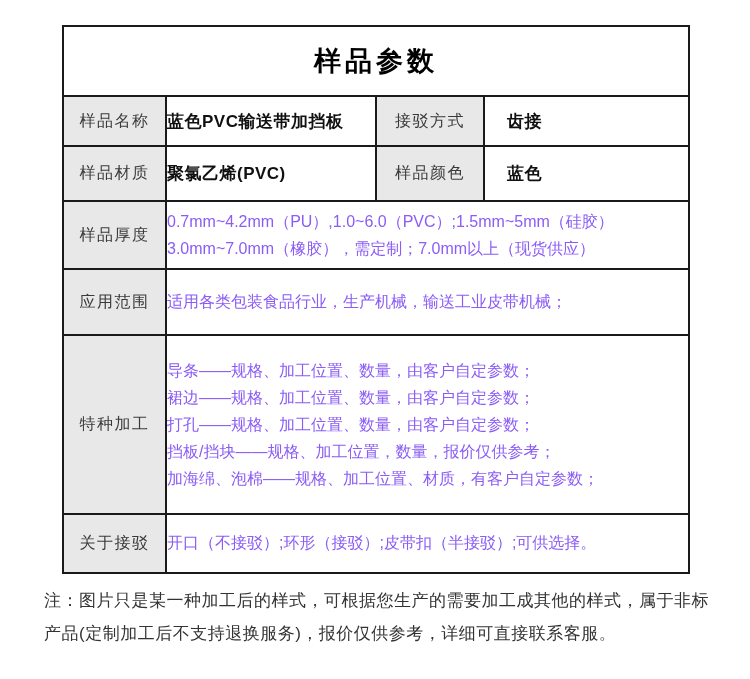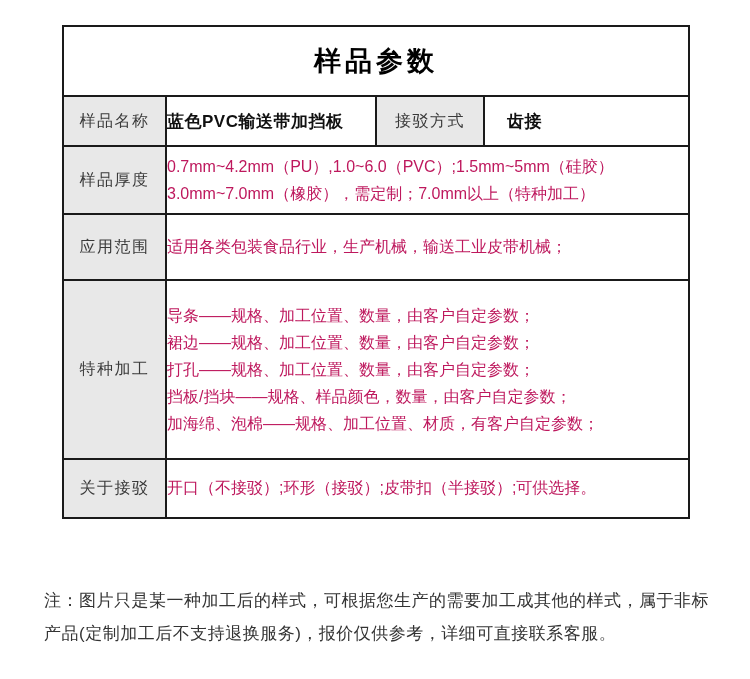--- a/index.html
+++ b/index.html
@@ -48,21 +48,21 @@
     background:var(--label-bg);
     text-align:center;
     font-size:16px;
     letter-spacing:1.5px;
     color:#3a3a3a;
   }
   td.value-cell{
     text-align:left;
     padding-left:16px;
     font-size:16px;
-    color:#be185d;
+    color:#8b5cf6;
   }
   td.value-cell.strong{
     font-size:17px;
     font-weight:700;
     color:var(--strong-text);
     letter-spacing:0.5px;
   }
   td.value-cell.right-col{
     padding-left:22px;
   }
@@ -101,41 +101,47 @@
       <td class="title-cell" colspan="4">样品参数</td>
     </tr>
 
     <tr class="row-name">
       <td class="label-cell">样品名称</td>
       <td class="value-cell strong">蓝色PVC输送带加挡板</td>
       <td class="label-cell">接驳方式</td>
       <td class="value-cell strong right-col">齿接</td>
     </tr>
 
+    <tr class="row-material">
+      <td class="label-cell">样品材质</td>
+      <td class="value-cell strong">聚氯乙烯(PVC)</td>
+      <td class="label-cell">样品颜色</td>
+      <td class="value-cell strong right-col">蓝色</td>
+    </tr>
 
     <tr class="row-thickness">
       <td class="label-cell">样品厚度</td>
       <td class="value-cell multiline" colspan="3">
         <div class="text-line">0.7mm~4.2mm（PU）,1.0~6.0（PVC）;1.5mm~5mm（硅胶）</div>
-        <div class="text-line">3.0mm~7.0mm（橡胶），需定制；7.0mm以上（特种加工）</div>
+        <div class="text-line">3.0mm~7.0mm（橡胶），需定制；7.0mm以上（现货供应）</div>
       </td>
     </tr>
 
     <tr class="row-application">
       <td class="label-cell">应用范围</td>
       <td class="value-cell" colspan="3">适用各类包装食品行业，生产机械，输送工业皮带机械；</td>
     </tr>
 
     <tr class="row-special">
       <td class="label-cell">特种加工</td>
       <td class="value-cell multiline" colspan="3">
         <div class="text-line">导条——规格、加工位置、数量，由客户自定参数；</div>
         <div class="text-line">裙边——规格、加工位置、数量，由客户自定参数；</div>
         <div class="text-line">打孔——规格、加工位置、数量，由客户自定参数；</div>
-        <div class="text-line">挡板/挡块——规格、样品颜色，数量，由客户自定参数；</div>
+        <div class="text-line">挡板/挡块——规格、加工位置，数量，报价仅供参考；</div>
         <div class="text-line">加海绵、泡棉——规格、加工位置、材质，有客户自定参数；</div>
       </td>
     </tr>
 
     <tr class="row-splice">
       <td class="label-cell">关于接驳</td>
       <td class="value-cell" colspan="3">开口（不接驳）;环形（接驳）;皮带扣（半接驳）;可供选择。</td>
     </tr>
   </tbody>
     </table>

